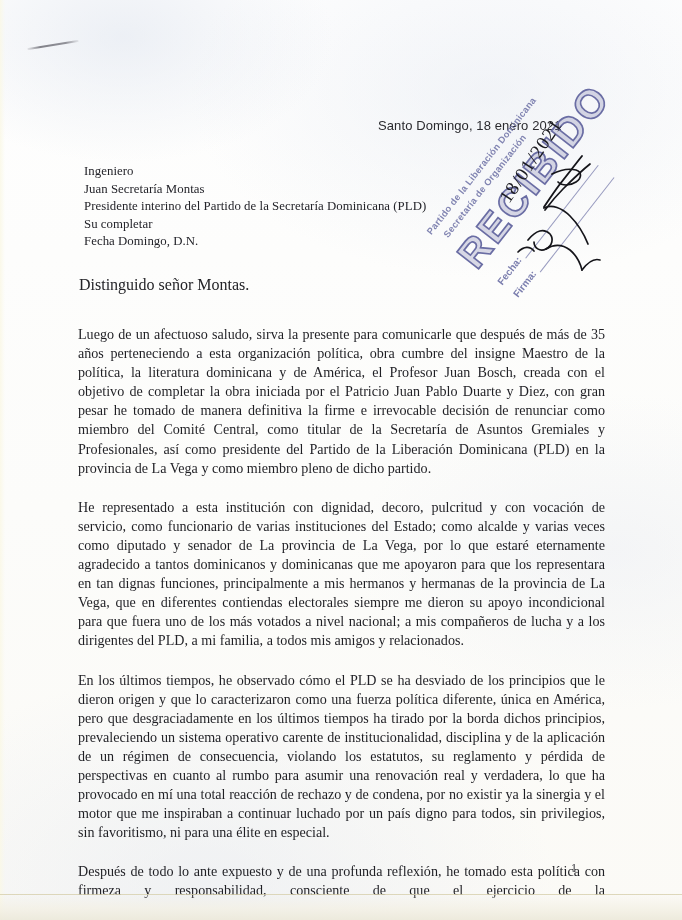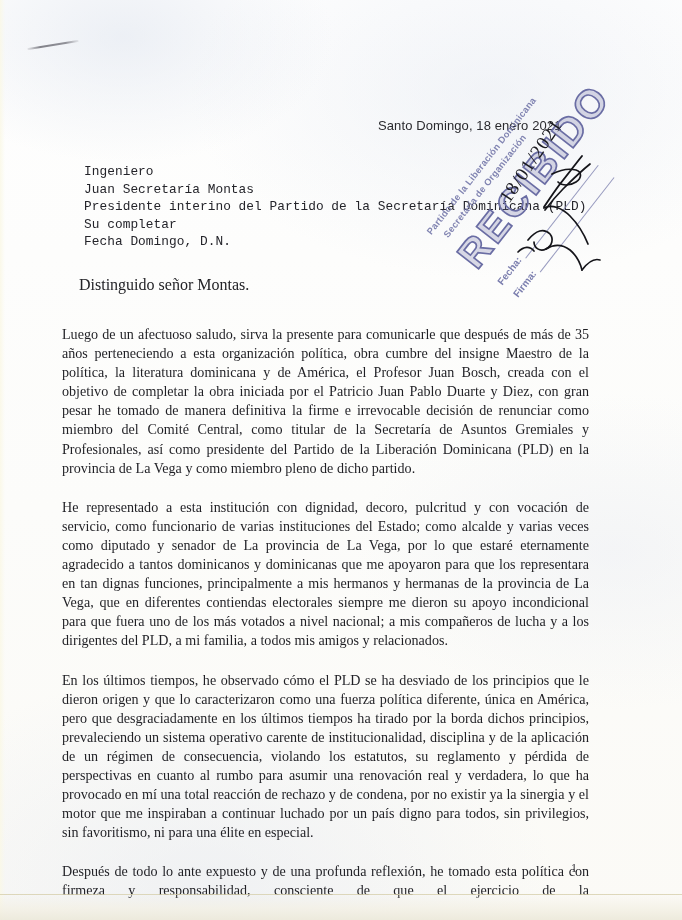--- a/index.html
+++ b/index.html
@@ -72,40 +72,40 @@
     font-family: "Liberation Sans", sans-serif;
     font-size: 13px;
     color: #2a2a2e;
     letter-spacing: 0.1px;
     white-space: nowrap;
   }
   #addressee {
     position: absolute;
     left: 84px;
     top: 163px;
-    font-family: Liberation Mono, monospace;
+    font-family: Liberation Serif, serif;
     font-size: 12.8px;
     line-height: 17.6px;
     color: #24242a;
     letter-spacing: 0.05px;
   }
   #addressee div { white-space: nowrap; }
 
   #salutation {
     position: absolute;
     left: 79px;
     top: 276px;
     font-family: "Liberation Serif", serif;
     font-size: 16px;
     color: #232327;
   }
 
   #body {
     position: absolute;
-    left: 62px;
+    left: 78px;
     top: 325px;
     width: 527px;
   }
   #body p {
     margin: 0 0 20px 0;
     font-family: "Liberation Serif", serif;
     font-size: 14.1px;
     line-height: 19.1px;
     text-align: justify;
     color: #1f1f24;

